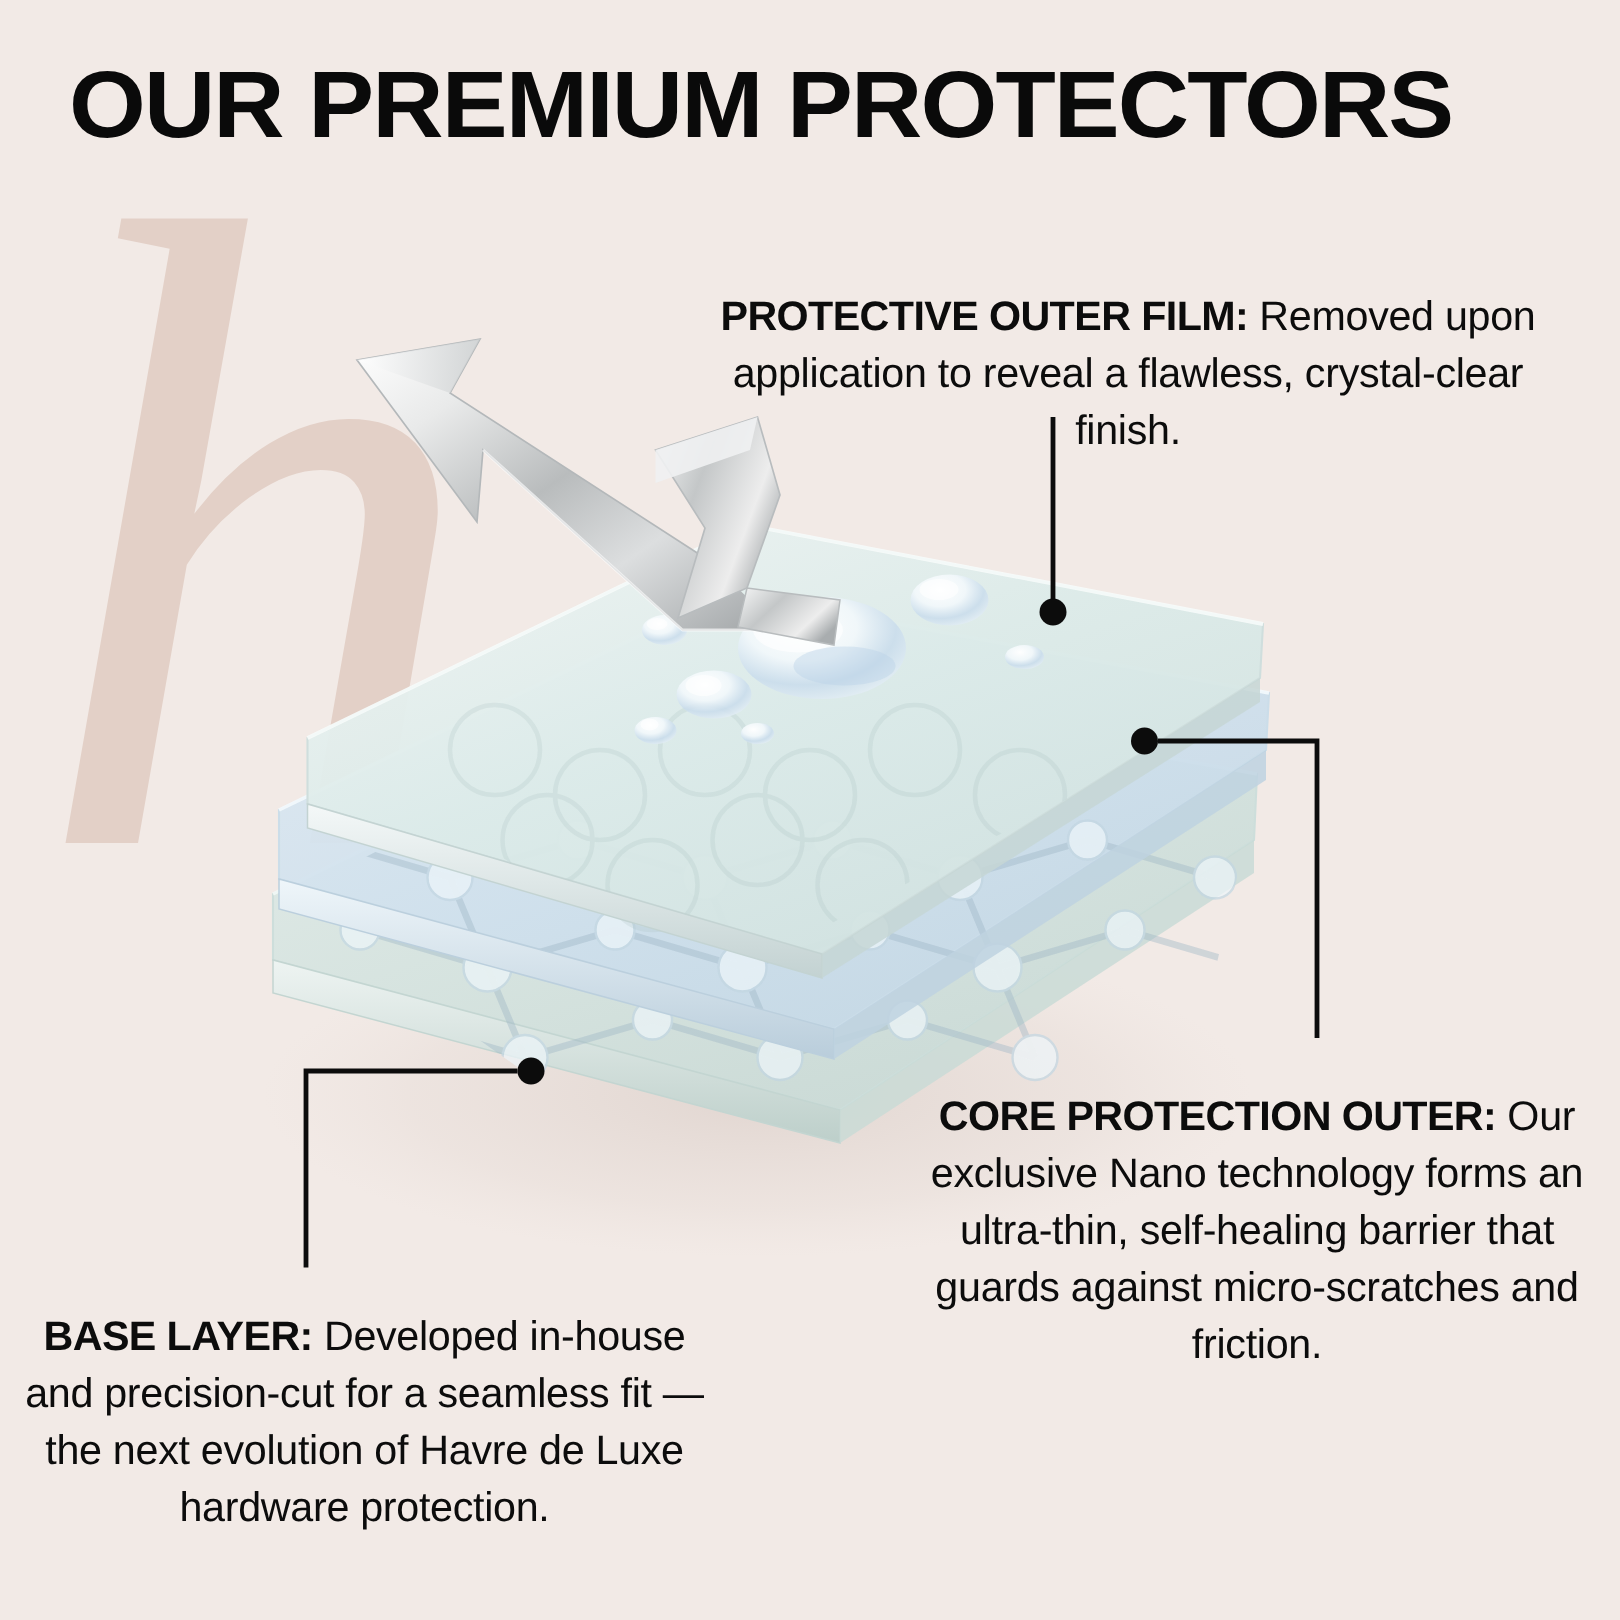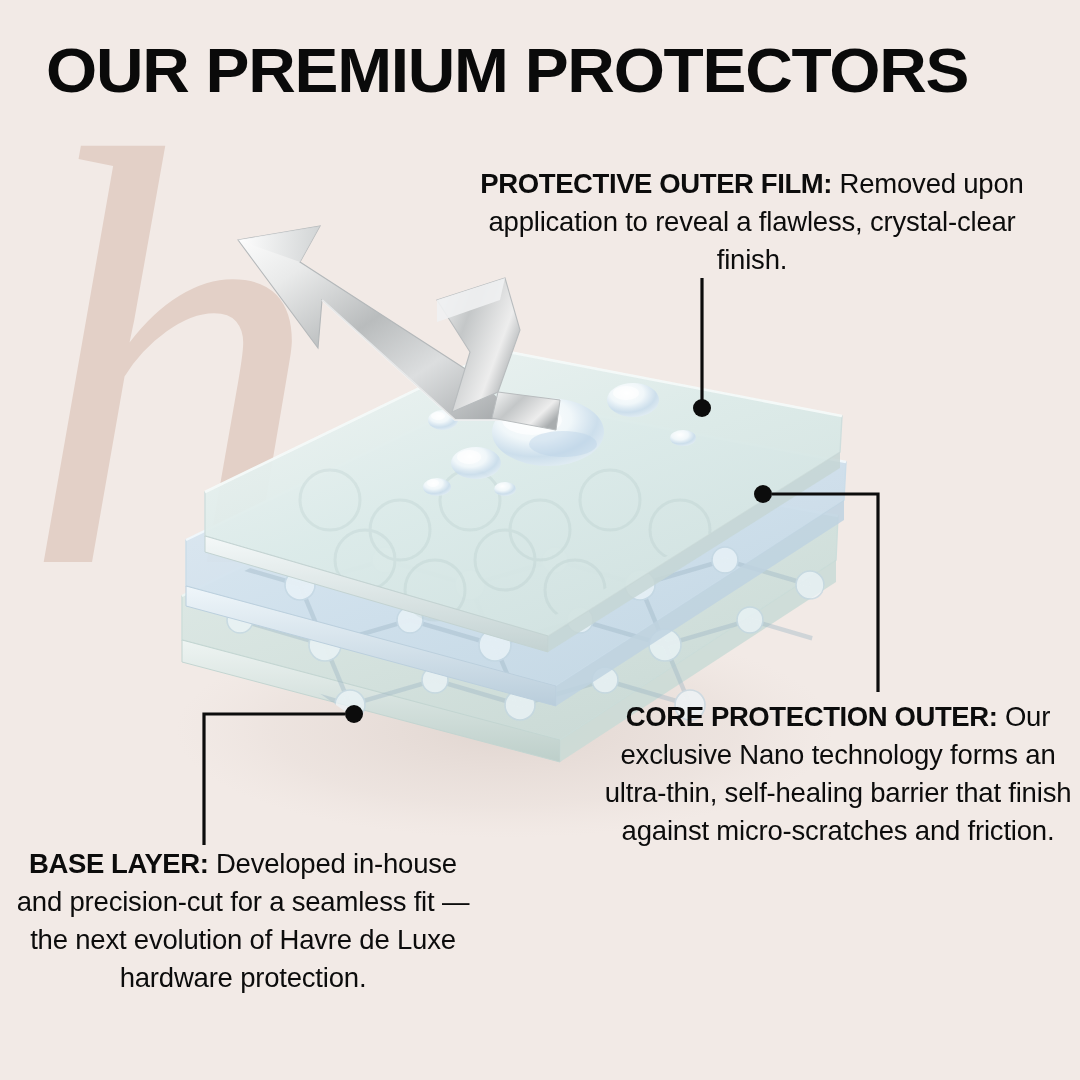--- a/index.html
+++ b/index.html
@@ -63,20 +63,21 @@
   
   .callout {
     position: absolute;
     z-index: 7;
     color: #0c0c0c;
     font-family: "Liberation Sans", sans-serif;
     font-size: 27.5px;
     line-height: 38px;
     text-align: center;
     letter-spacing: -0.2px;
+    margin-top: 27px;
   }
   .callout b {
     font-weight: 700;
     letter-spacing: -0.4px;
   }
   #callout-film  { left: 468px; top: 165px;  width: 568px; }
   #callout-core  { left: 602px; top: 698px;  width: 472px; }
   #callout-base  { left: 8px;   top: 845px;  width: 470px; }
 
   
@@ -292,20 +293,20 @@
       <path d="M345,714 L204,714 L204,845" stroke="#0c0c0c" stroke-width="3.2" fill="none" stroke-linejoin="miter"></path>
       <circle cx="354" cy="714" r="9" fill="#0c0c0c"></circle>
     </g>
   </svg>
 
   <div class="callout" id="callout-film">
     <b>PROTECTIVE OUTER FILM:</b><span> Removed upon application to reveal a flawless, crystal-clear finish.</span>
   </div>
 
   <div class="callout" id="callout-core">
-    <b>CORE PROTECTION OUTER:</b><span> Our exclusive Nano technology forms an ultra-thin, self-healing barrier that finish against micro-scratches and friction.</span>
+    <b>CORE PROTECTION OUTER:</b><span> Our exclusive Nano technology forms an ultra-thin, self-healing barrier that guards against micro-scratches and friction.</span>
   </div>
 
   <div class="callout" id="callout-base">
     <b>BASE LAYER:</b><span> Developed in-house and precision-cut for a seamless fit — the next evolution of Havre de Luxe hardware protection.</span>
   </div>
 
 </div>
 
 </body></html>

